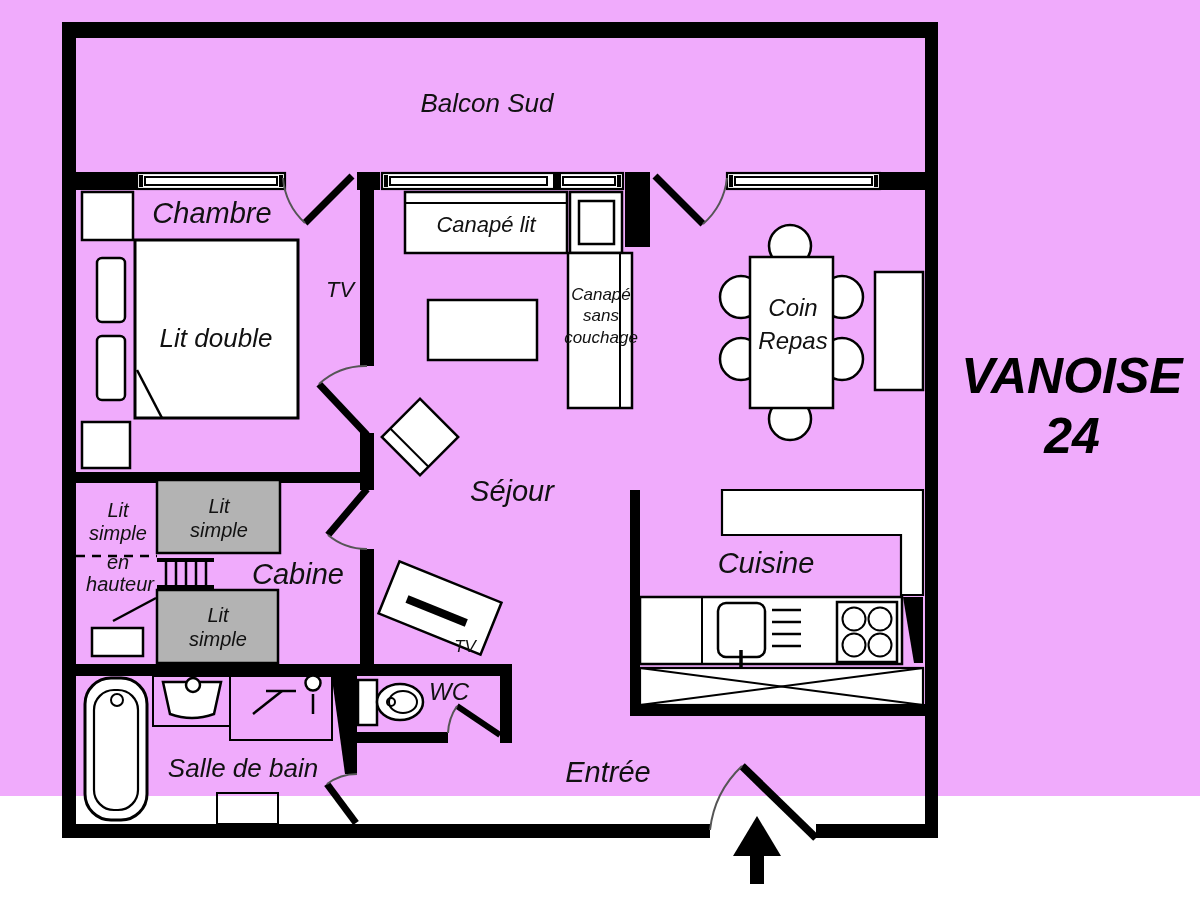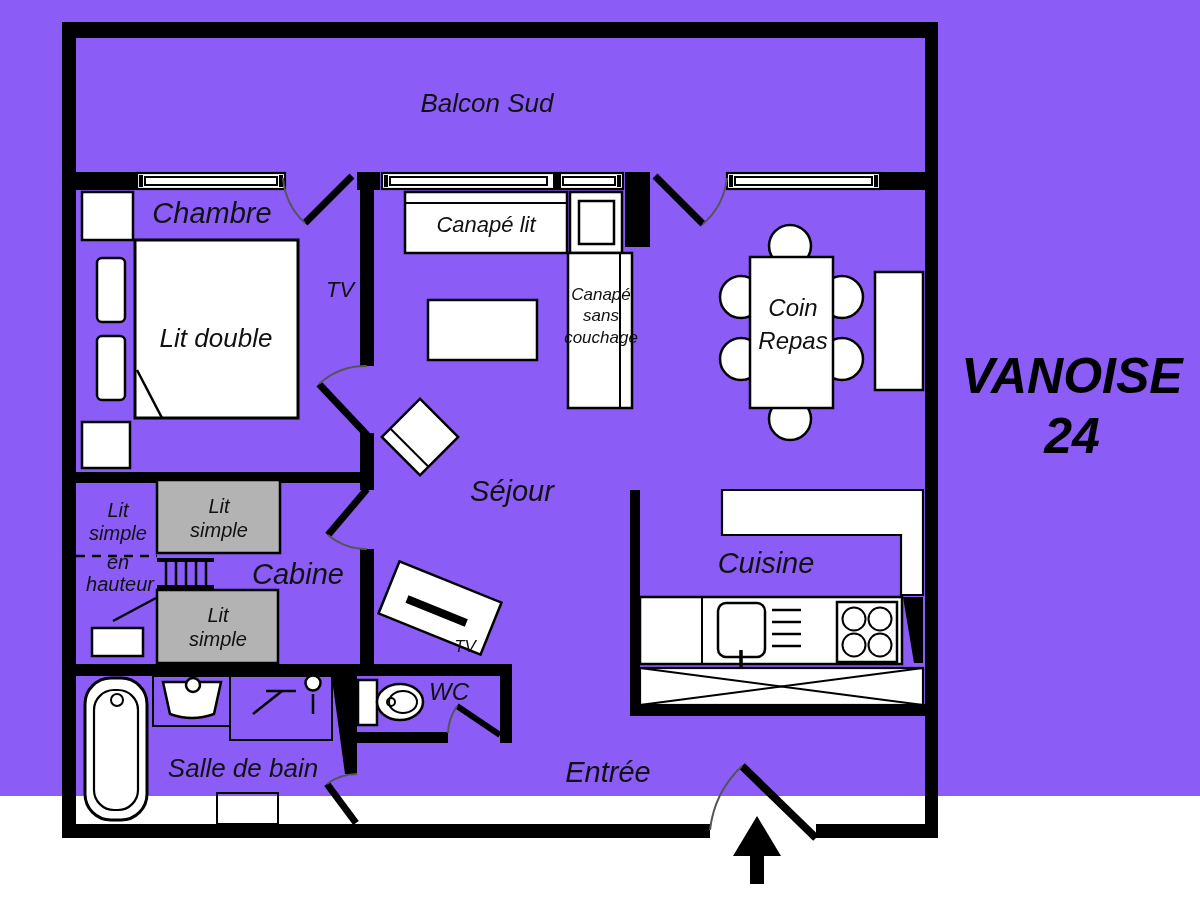--- a/index.html
+++ b/index.html
@@ -1,16 +1,16 @@
 <!DOCTYPE html>
 <html><head>
 <meta charset="utf-8">
 <style>
   html,body{margin:0;padding:0;background:#fff;width:1200px;height:900px;overflow:hidden;}
-  .plan-wrap{width:1200px;height:796px;position:relative;background:#8b5cf6;}
+  .plan-wrap{width:1200px;height:796px;position:relative;background:#f0abfc;}
   svg{display:block;}
   .lbl{font-family:"Liberation Sans",sans-serif;font-style:italic;fill:#111;}
   .lbl-xl{font-size:29px;}
   .lbl-lg{font-size:26px;}
   .lbl-md{font-size:22px;}
   .lbl-sm{font-size:20px;}
   .lbl-xs{font-size:17px;}
   .lbl-title{font-family:"Liberation Sans",sans-serif;font-style:italic;font-weight:bold;font-size:50px;fill:#000;}
   .furn{fill:#fff;stroke:#000;stroke-width:2.5;}
   .furn-thin{fill:none;stroke:#000;stroke-width:2;}

